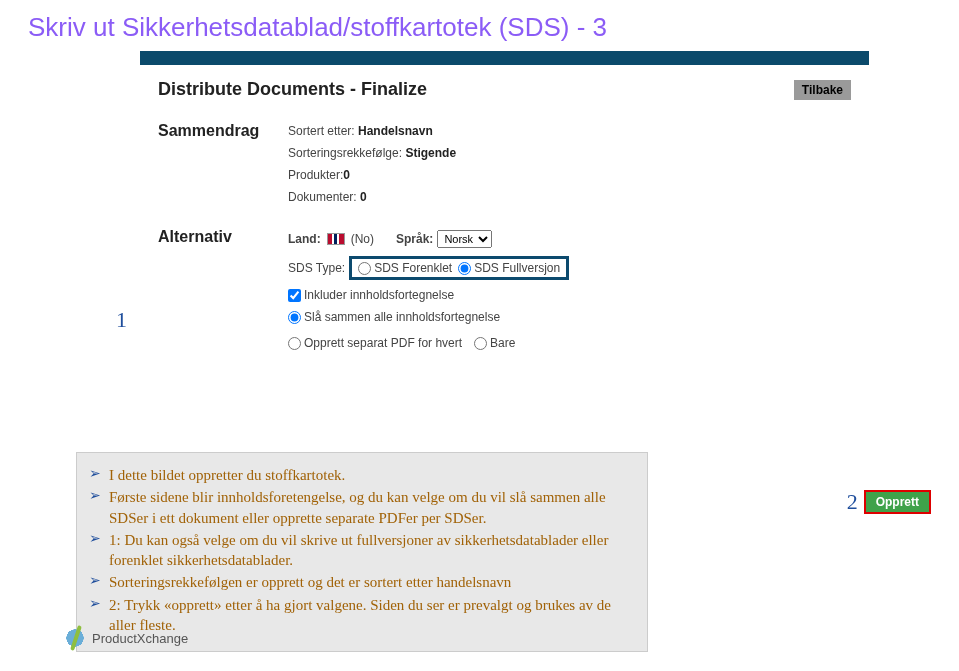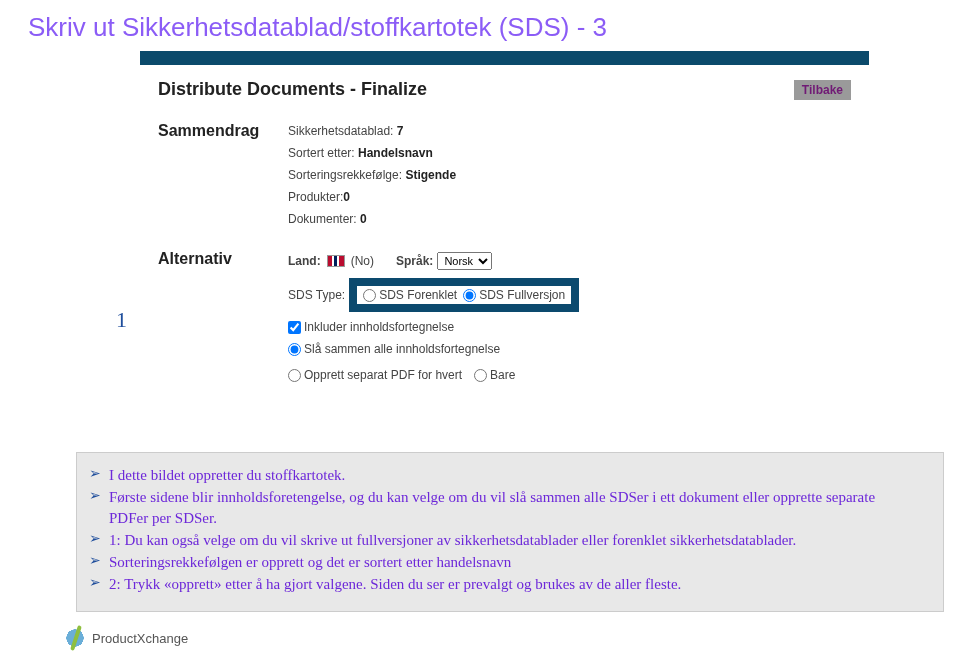--- a/index.html
+++ b/index.html
@@ -31,21 +31,21 @@
     padding: 14px 18px 0 18px;
     gap: 8px;
   }
   .app-header h2 {
     font-size: 18px;
     font-weight: 700;
     color: #222;
   }
   .tilbake-btn {
     background: #9a9a9a;
-    color: #701a75;
+    color: #000000;
     font-size: 12px;
     font-weight: 700;
     padding: 3px 8px;
     border: none;
     cursor: pointer;
   }
   .sections {
     padding: 20px 18px 10px 18px;
   }
   .section-row {
@@ -75,21 +75,21 @@
     width:18px; height:12px;
     background: linear-gradient(to right,#ba0c2f 0 25%,#fff 25% 40%,#00205b 40% 55%,#fff 55% 70%,#ba0c2f 70% 100%);
     margin:0 2px;
     border:1px solid #999;
   }
   select.lang {
     font-size:11px;
     padding:1px 2px;
   }
   .red-box {
-    border: 8px solid #0c4a6e;
+    border: 3px solid #0c4a6e;
     padding: 2px 6px;
     display: inline-flex;
     align-items: center;
     gap: 6px;
   }
   .radio-opt, .check-opt {
     display:inline-flex;
     align-items:center;
     gap:3px;
     font-size:12px;
@@ -125,27 +125,27 @@
     color:#fff;
     font-weight:700;
     font-size:12px;
     padding:3px 10px;
     cursor:pointer;
   }
   .notes-box {
     position:absolute;
     left: 76px;
     top: 452px;
-    width: 868px;
+    width: 572px;
     background: #e8e8e8;
     border:1px solid #ccc;
     padding: 10px 29px 14px 12px;
     font-family: "Times New Roman", serif;
     font-size: 15px;
-    color: #6d28d9;
+    color: #a16207;
     line-height: 1.35;
   }
   .notes-box ul { list-style:none; }
   .notes-box li { position:relative; padding-left:20px; margin:2px 0;}
   .notes-box li::before {
     content:"➢";
     position:absolute;
     left:0;
     top:0;
     color:#1f4e9c;
@@ -191,23 +191,20 @@
   <div class="app-header">
     <h2>Distribute Documents - Finalize</h2>
     <button class="tilbake-btn">Tilbake</button>
   </div>
 
   <div class="sections">
 
     <div class="section-row">
       <div class="section-label">Sammendrag</div>
       <div class="section-body">
-        <div class="kv-line">
-          <span>Sikkerhetsdatablad: </span><b>7</b>
-        </div>
         <div class="kv-line">
           <span>Sortert etter: </span><b>Handelsnavn</b>
         </div>
         <div class="kv-line">
           <span>Sorteringsrekkefølge: </span><b>Stigende</b>
         </div>
         <div class="kv-line">
           <span>Produkter:</span><b>0</b>
         </div>
         <div class="kv-line">

